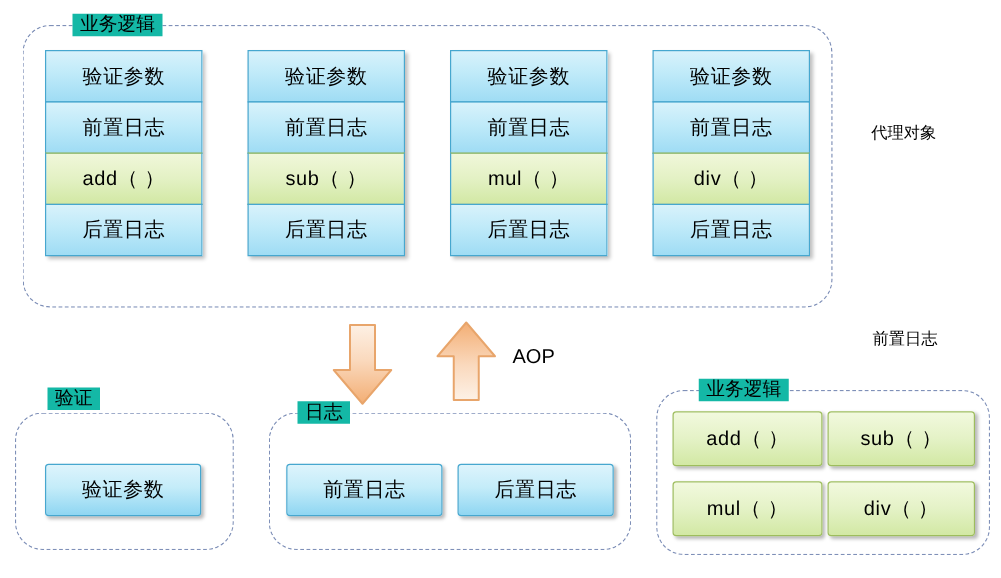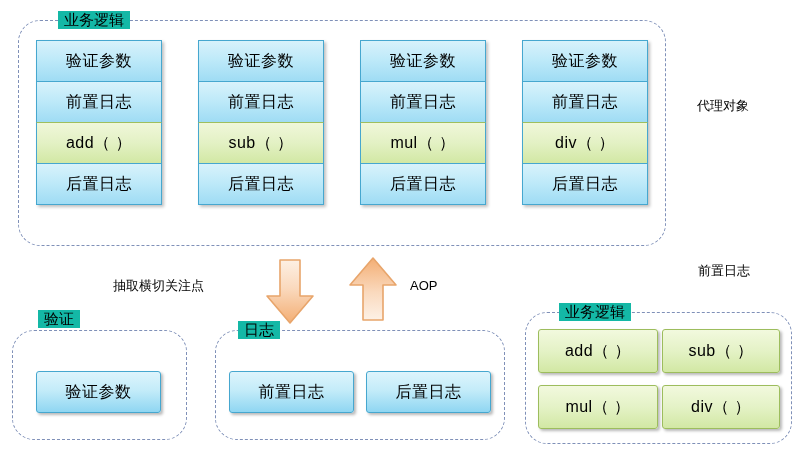--- a/index.html
+++ b/index.html
@@ -144,23 +144,22 @@
     <div class="cell blue">后置日志</div>
   </div>
 
   <div class="stack" style="left:522px; top:40px;">
     <div class="cell blue">验证参数</div>
     <div class="cell blue">前置日志</div>
     <div class="cell green">div（ ）</div>
     <div class="cell blue">后置日志</div>
   </div>
 
-  <div class="plain-label" style="left:113px; top:277px;">抽取横切关注点</div>
-
-  <div class="plain-label" style="left:410px; top:277px; font-size:13px;">AOP</div>
+
+  <div class="plain-label" style="left:410px; top:277px; font-size:16px;">AOP</div>
 
   <div class="arrow" style="left:264px; top:258px;">
     <svg width="52" height="68" viewBox="0 0 52 68">
       <defs>
         <linearGradient id="gdown" x1="0" y1="0" x2="0" y2="1">
           <stop offset="0%" stop-color="#fdf0e4"></stop>
           <stop offset="45%" stop-color="#fad9bd"></stop>
           <stop offset="100%" stop-color="#f3ae74"></stop>
         </linearGradient>
       </defs>

